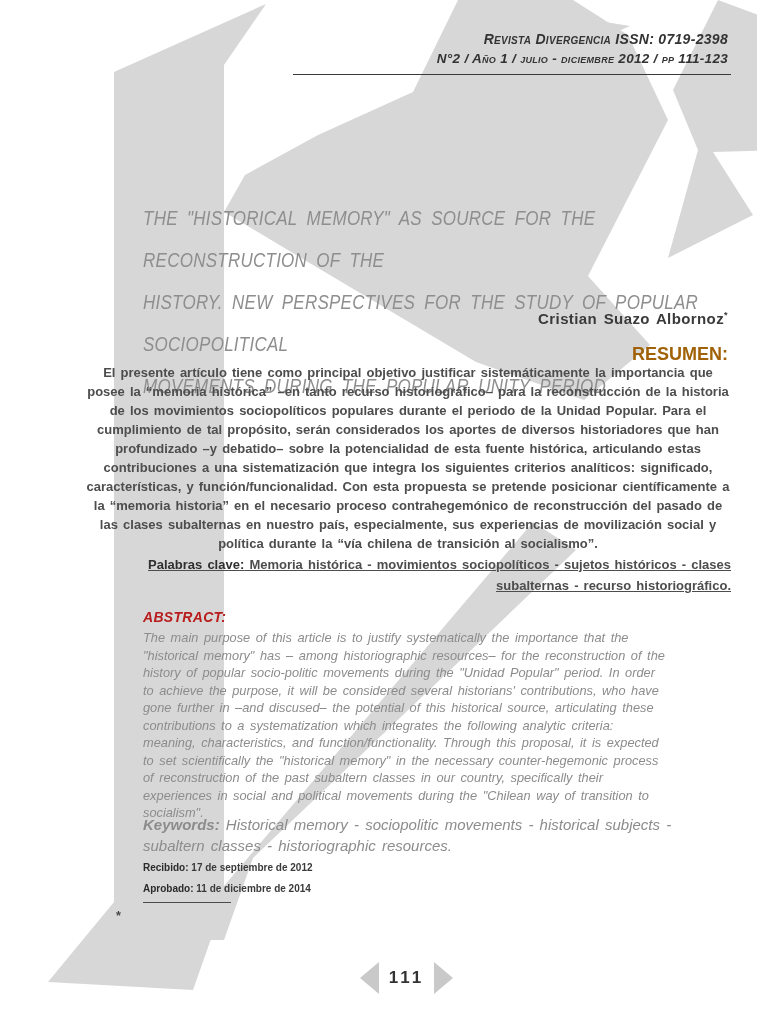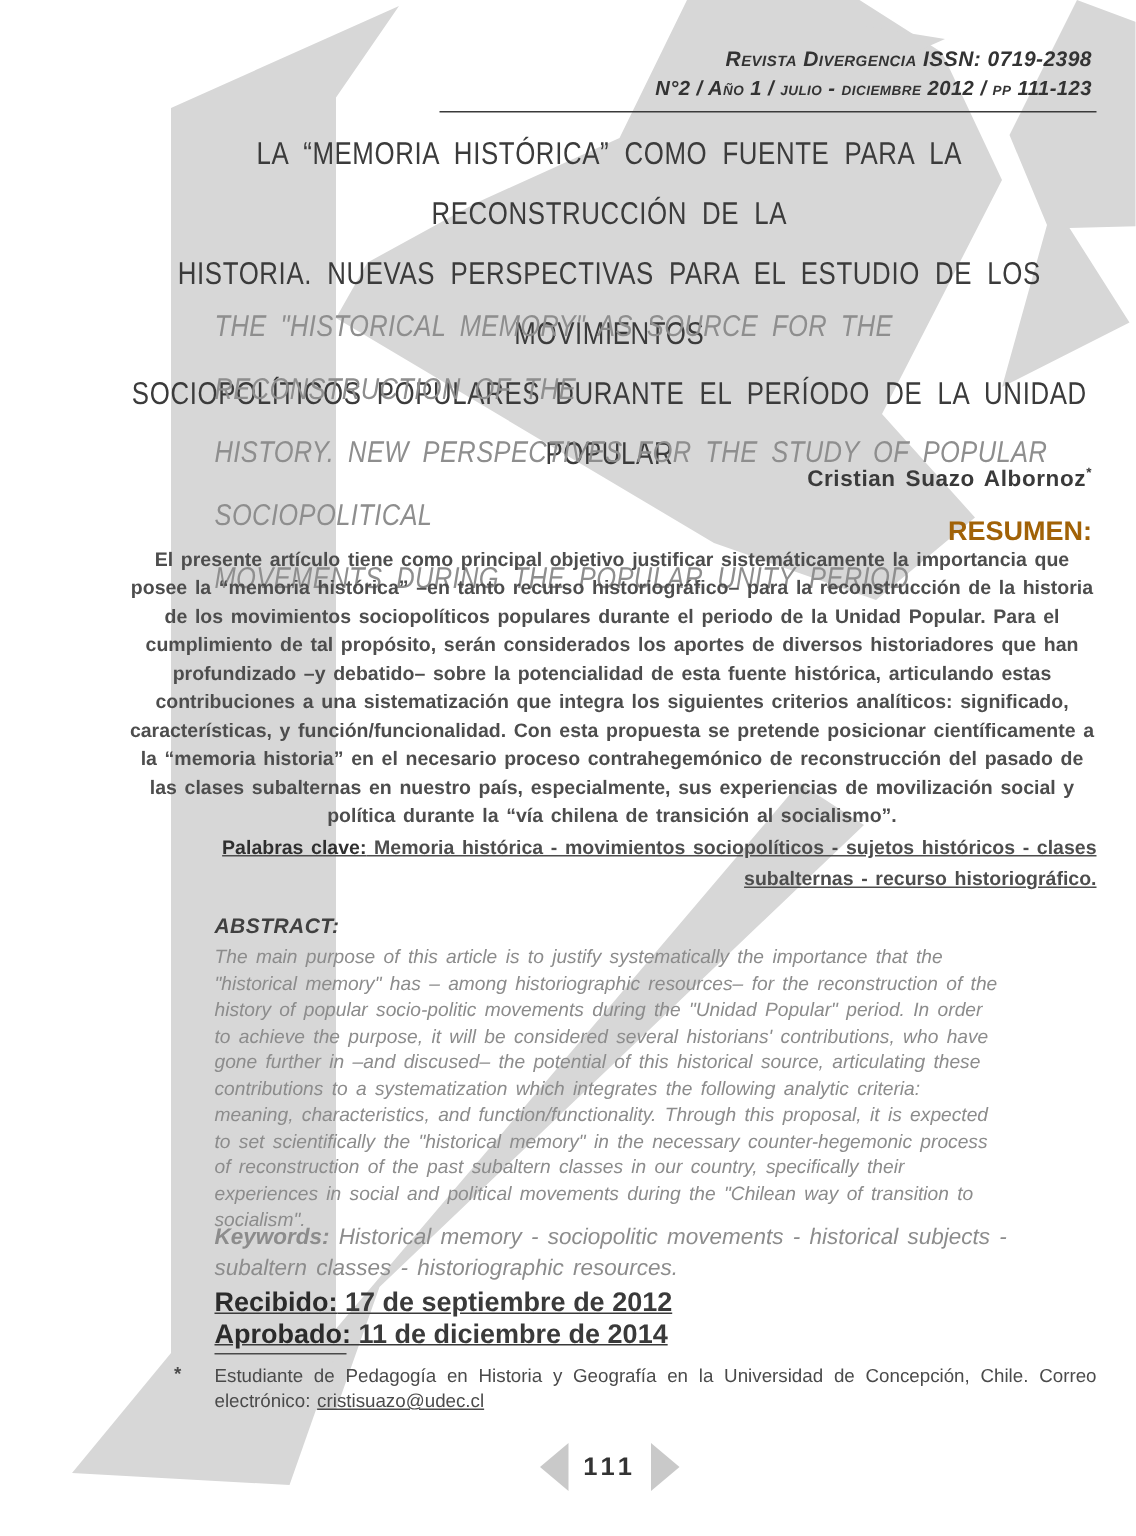--- a/index.html
+++ b/index.html
@@ -65,38 +65,38 @@
   }
   .palabras{
     position:absolute;top:554px;left:57px;width:646px;
     text-align:right;font-size:13px;line-height:21px;
     font-weight:700;color:#4d4d4d;word-spacing:1.5px;text-decoration:underline;
   }
   .palabras .lbl{color:#2f2f2f;}
 
   .abstract-h{
     position:absolute;top:609px;left:115px;
-    font-size:14px;font-weight:700;font-style:italic;color:#404040;
+    font-size:14px;font-weight:700;font-style:italic;color:#b91c1c;
     letter-spacing:.3px;
   }
   .abstract-b{
     position:absolute;top:629px;left:115px;width:524px;
     font-size:12.8px;line-height:17.5px;font-style:italic;
     color:#8c8c8c;font-weight:400;word-spacing:2px;
   }
   .keywords{
     position:absolute;top:814px;left:115px;width:548px;
     font-size:15px;line-height:21px;font-style:italic;
     color:#8c8c8c;word-spacing:2px;
   }
   .keywords .lbl{font-weight:700;}
 
   .dates{
     position:absolute;top:858px;left:115px;
-    font-size:18px;line-height:20.5px;font-weight:700;color:#3a3a3a;text-decoration:underline;
+    font-size:10px;line-height:20.5px;font-weight:700;color:#3a3a3a;
   }
   .dates .lbl{color:#2b2b2b;}
 
   .fn-rule{
     position:absolute;top:902px;left:115px;width:88px;
     border-top:1.5px solid #4a4a4a;
   }
   .fn-mark{
     position:absolute;top:909px;left:88px;
     font-size:12.5px;color:#4a4a4a;font-weight:700;
@@ -137,27 +137,20 @@
   </svg>
 
   <div class="content">
 
     <div class="jheader">
       <div class="l1"><span>Revista Divergencia</span> <span>ISSN: 0719-2398</span></div>
       <div class="l2">N°2 / Año 1 / julio - diciembre 2012 / pp 111-123</div>
     </div>
     <div class="jrule"></div>
 
-    <div class="title-es">
-      <div class="cond-c">
-        <div>LA “MEMORIA HISTÓRICA” COMO FUENTE PARA LA RECONSTRUCCIÓN DE LA</div>
-        <div>HISTORIA. NUEVAS PERSPECTIVAS PARA EL ESTUDIO DE LOS MOVIMIENTOS</div>
-        <div>SOCIOPOLÍTICOS POPULARES DURANTE EL PERÍODO DE LA UNIDAD POPULAR</div>
-      </div>
-    </div>
 
     <div class="title-en">
       <div class="cond-l">
         <div>THE "HISTORICAL MEMORY" AS SOURCE FOR THE RECONSTRUCTION OF THE</div>
         <div>HISTORY. NEW PERSPECTIVES FOR THE STUDY OF POPULAR SOCIOPOLITICAL</div>
         <div>MOVEMENTS DURING THE POPULAR UNITY PERIOD</div>
       </div>
     </div>
 
     <div class="author"><span>Cristian Suazo Albornoz</span><sup>*</sup></div>
@@ -172,21 +165,20 @@
 
     <div class="keywords"><span class="lbl">Keywords:</span><span> Historical memory - sociopolitic movements - historical subjects - subaltern classes - historiographic resources.</span></div>
 
     <div class="dates">
       <div><span class="lbl">Recibido:</span><span> 17 de septiembre de 2012</span></div>
       <div><span class="lbl">Aprobado:</span><span> 11 de diciembre de 2014</span></div>
     </div>
 
     <div class="fn-rule"></div>
     <div class="fn-mark">*</div>
-    <div class="fn-text"><span>Estudiante de Pedagogía en Historia y Geografía en la Universidad de Concepción, Chile. Correo electrónico: </span><a href="#">cristisuazo@udec.cl</a></div>
 
     <div class="footer">
       <span class="tri tri-left"></span>
       <span class="pageno">111</span>
       <span class="tri tri-right"></span>
     </div>
 
   </div>
 </div>
 

